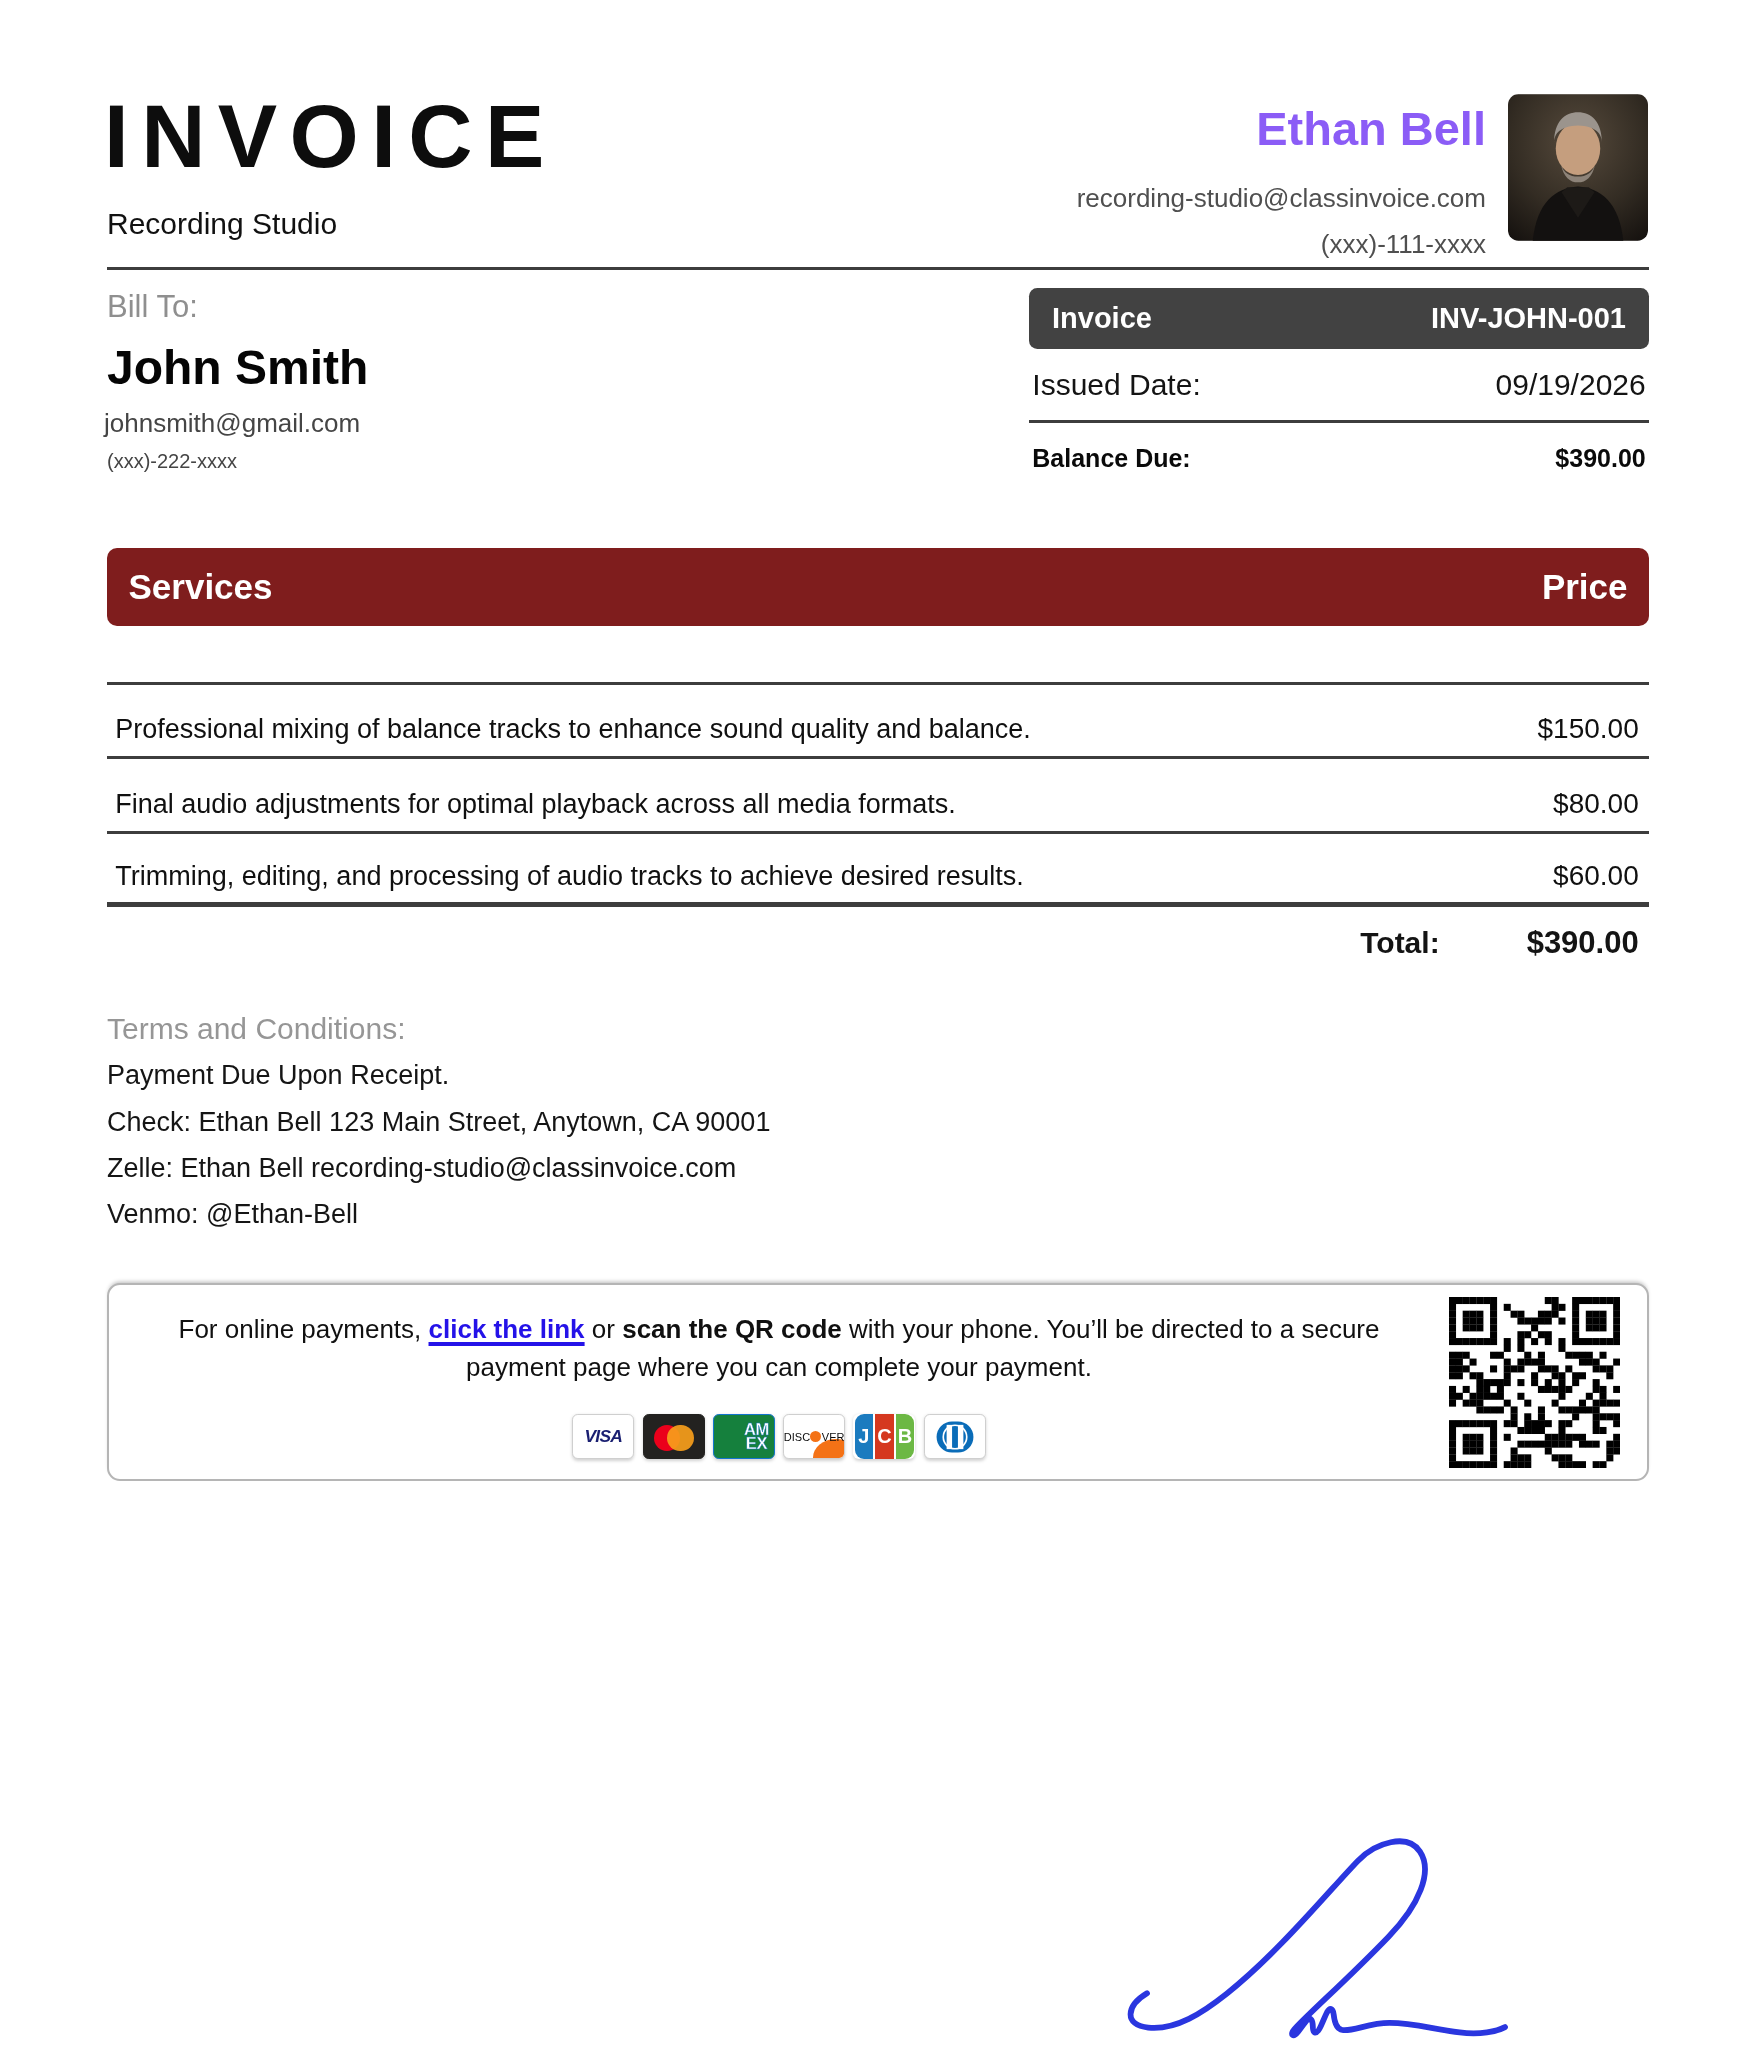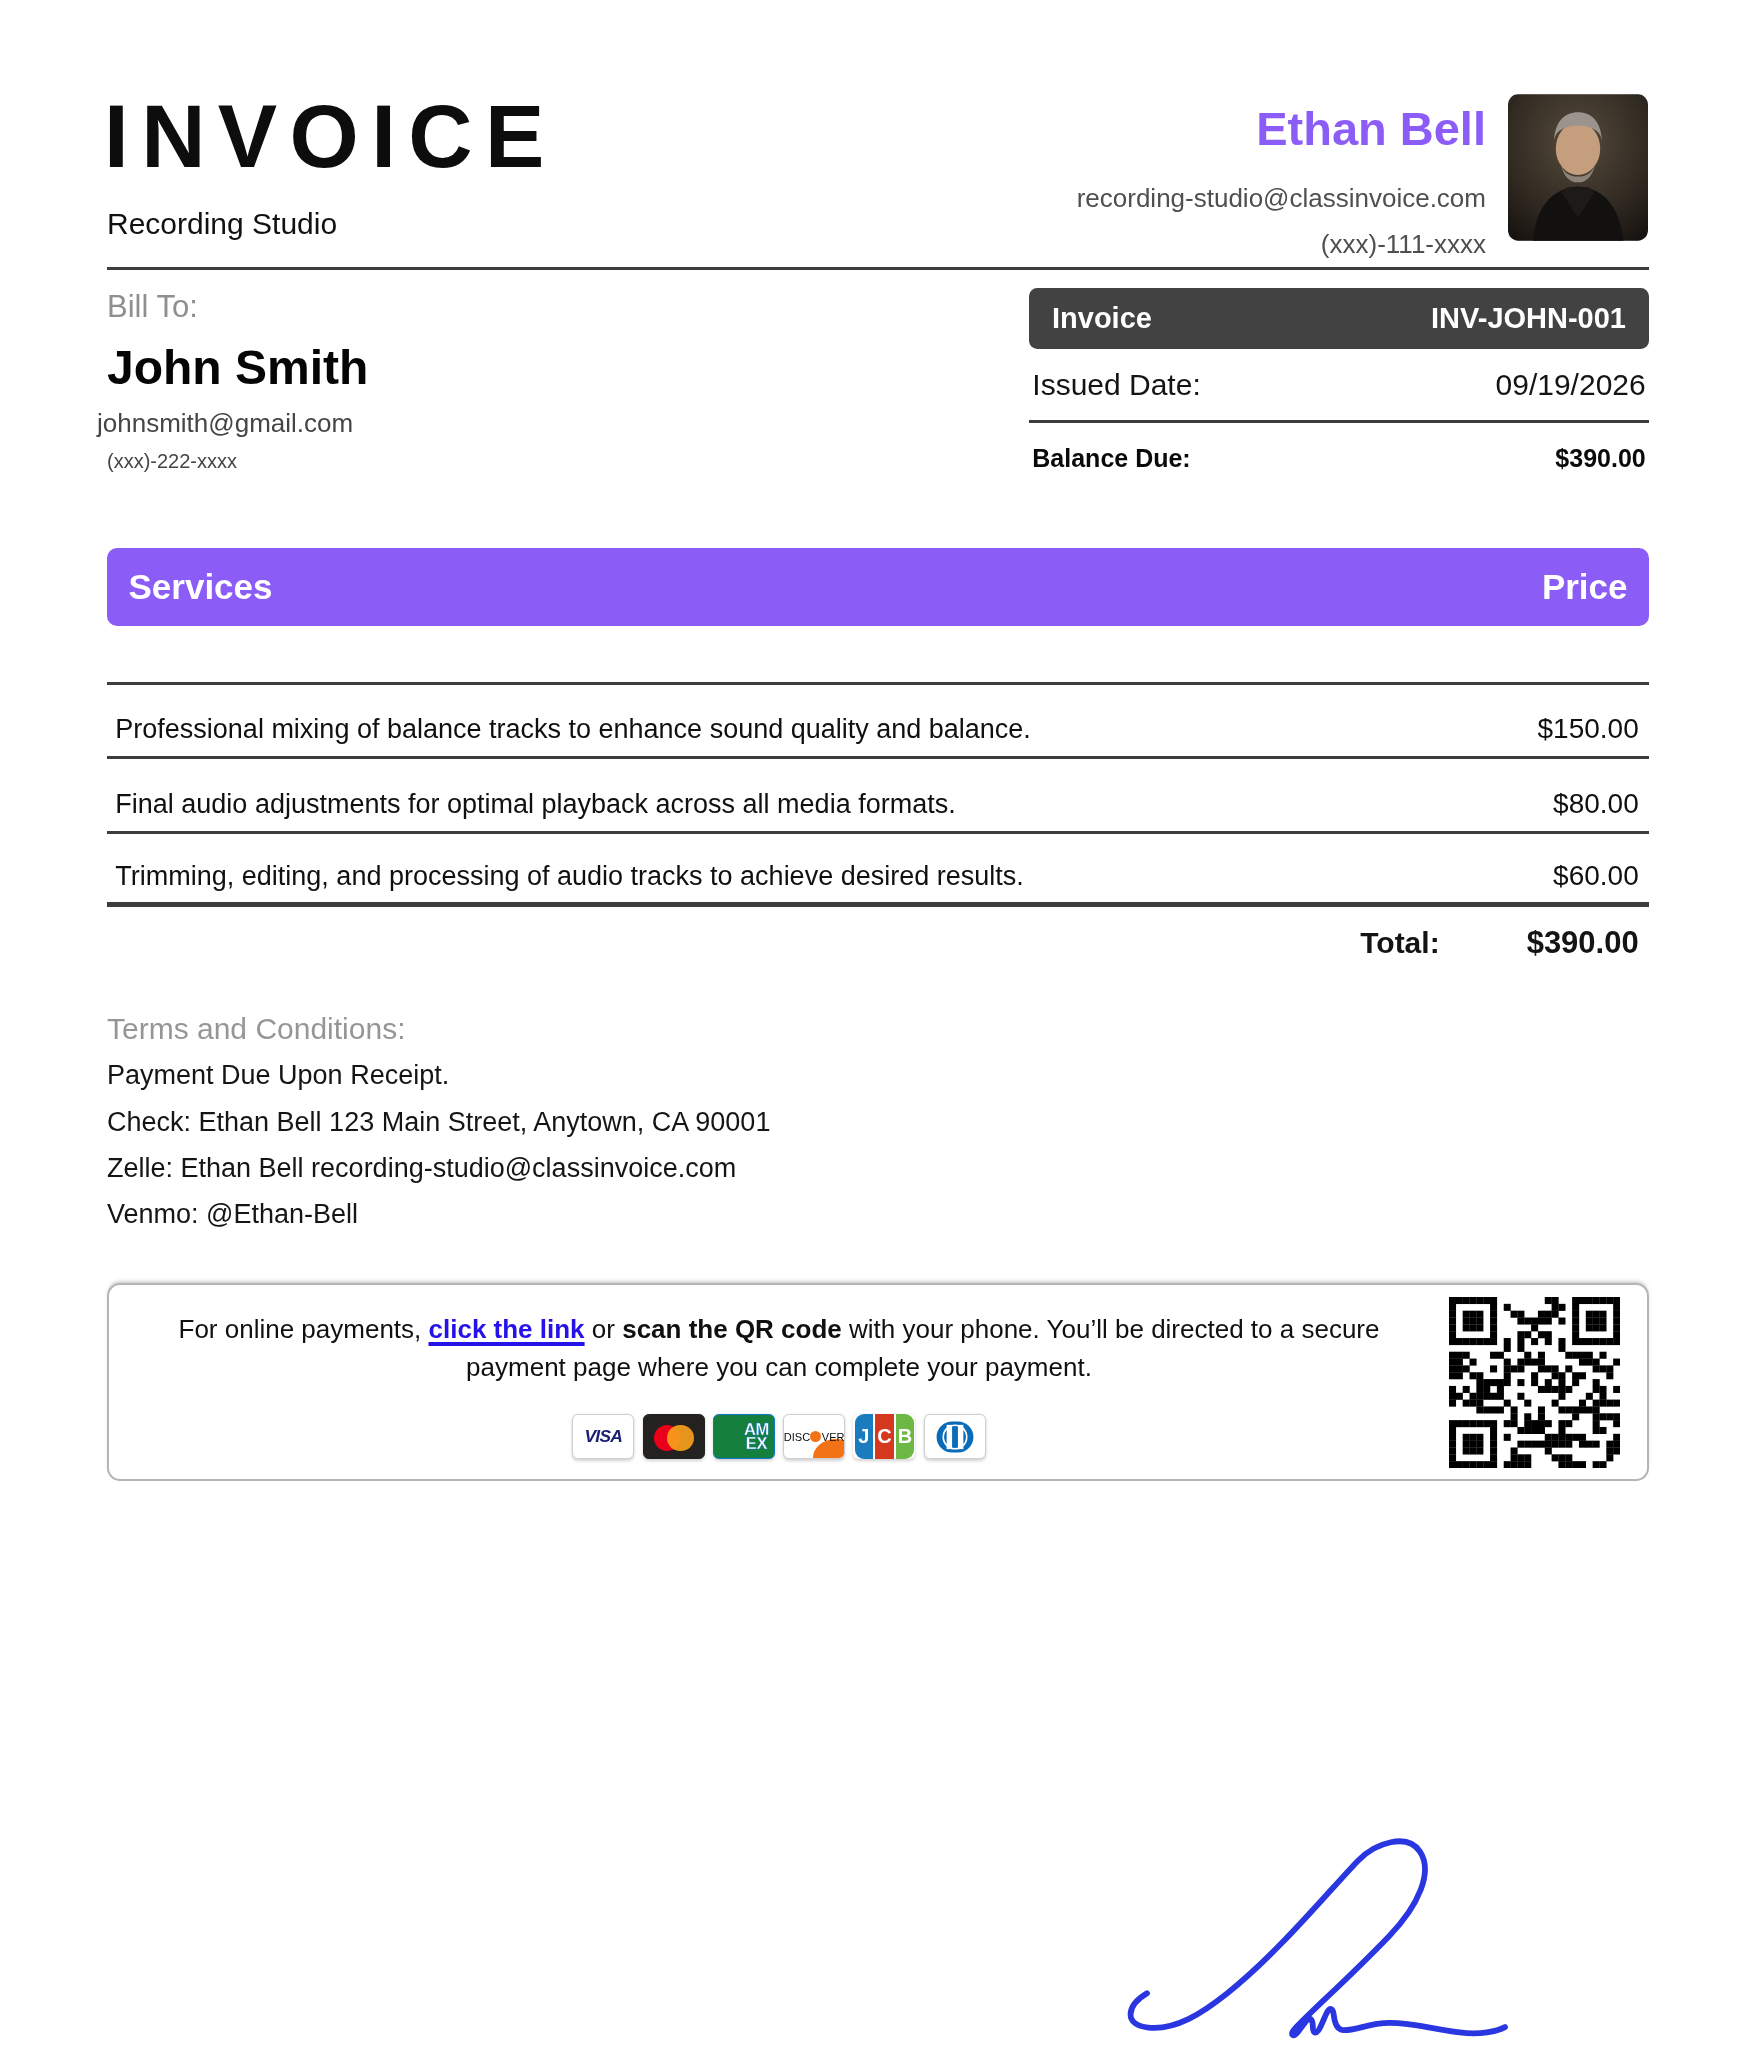--- a/index.html
+++ b/index.html
@@ -16,36 +16,36 @@
   .owner-email { margin-top:27px; font-size:26px; color:#4f4f4f; }
   .owner-phone { margin-top:15px; font-size:26px; color:#4f4f4f; }
   .owner-photo { position:absolute; left:1508px; top:94px; width:140px; height:147px;
                  border-radius:10.7px; overflow:hidden; }
   .owner-photo svg { display:block; width:100%; height:100%; }
   .header-divider { position:absolute; left:107px; top:267px; width:1542px; height:3.3px; background:#3d3d3d; }
 
   
   .billto-label { position:absolute; left:107px; top:289px; font-size:31px; color:#8f8f8f; }
   .billto-name  { position:absolute; left:107px; top:340px; font-size:48px; font-weight:bold; color:#050505; }
-  .billto-email { position:absolute; left:97px; top:408px; font-size:26px; color:#454545; }
+  .billto-email { position:absolute; left:104px; top:408px; font-size:26px; color:#454545; }
   .billto-phone { position:absolute; left:107px; top:450px; font-size:20px; color:#454545;text-align:center; }
 
   
   .meta { position:absolute; left:1029px; top:288px; width:620px; }
   .meta-box { height:61px; background:#424242; border-radius:8.3px; display:flex;
               align-items:center; justify-content:space-between; padding:0 23px; }
   .meta-box span { color:#ffffff; font-size:29px; font-weight:bold; }
   .meta-row { display:flex; align-items:center; justify-content:space-between; padding:0 3.3px; }
   .meta-row.issued { height:71px; font-size:30px; color:#141414; }
   .meta-divider { height:2.9px; background:#3d3d3d; }
   .meta-row.balance { height:71px; font-size:25px; font-weight:bold; color:#0a0a0a; }
 
   
   .svc-header { position:absolute; left:107px; top:548px; width:1542px; height:78px;
-                background:#8b5cf6; border-radius:10px; display:flex; align-items:center;
+                background:#7f1d1d; border-radius:10px; display:flex; align-items:center;
                 justify-content:space-between; padding:0 21.5px; }
   .svc-header span { color:#ffffff; font-size:35px; font-weight:bold; }
   .svc-row { position:absolute; left:107px; width:1542px; height:58px; display:flex;
              align-items:center; justify-content:space-between; padding:0 10.3px 0 8.3px; }
   .svc-row .svc-desc { font-size:27px; color:#101010; }
   .svc-row .svc-price { font-size:28px; color:#101010; }
   .row-divider { position:absolute; left:107px; width:1542px; height:2.9px; background:#3d3d3d; }
   .row-divider.thick { height:5.4px; }
   .total-row { position:absolute; left:107px; top:914px; width:1542px; height:58px;
                display:flex; align-items:center; justify-content:flex-end; padding-right:10.3px; }

